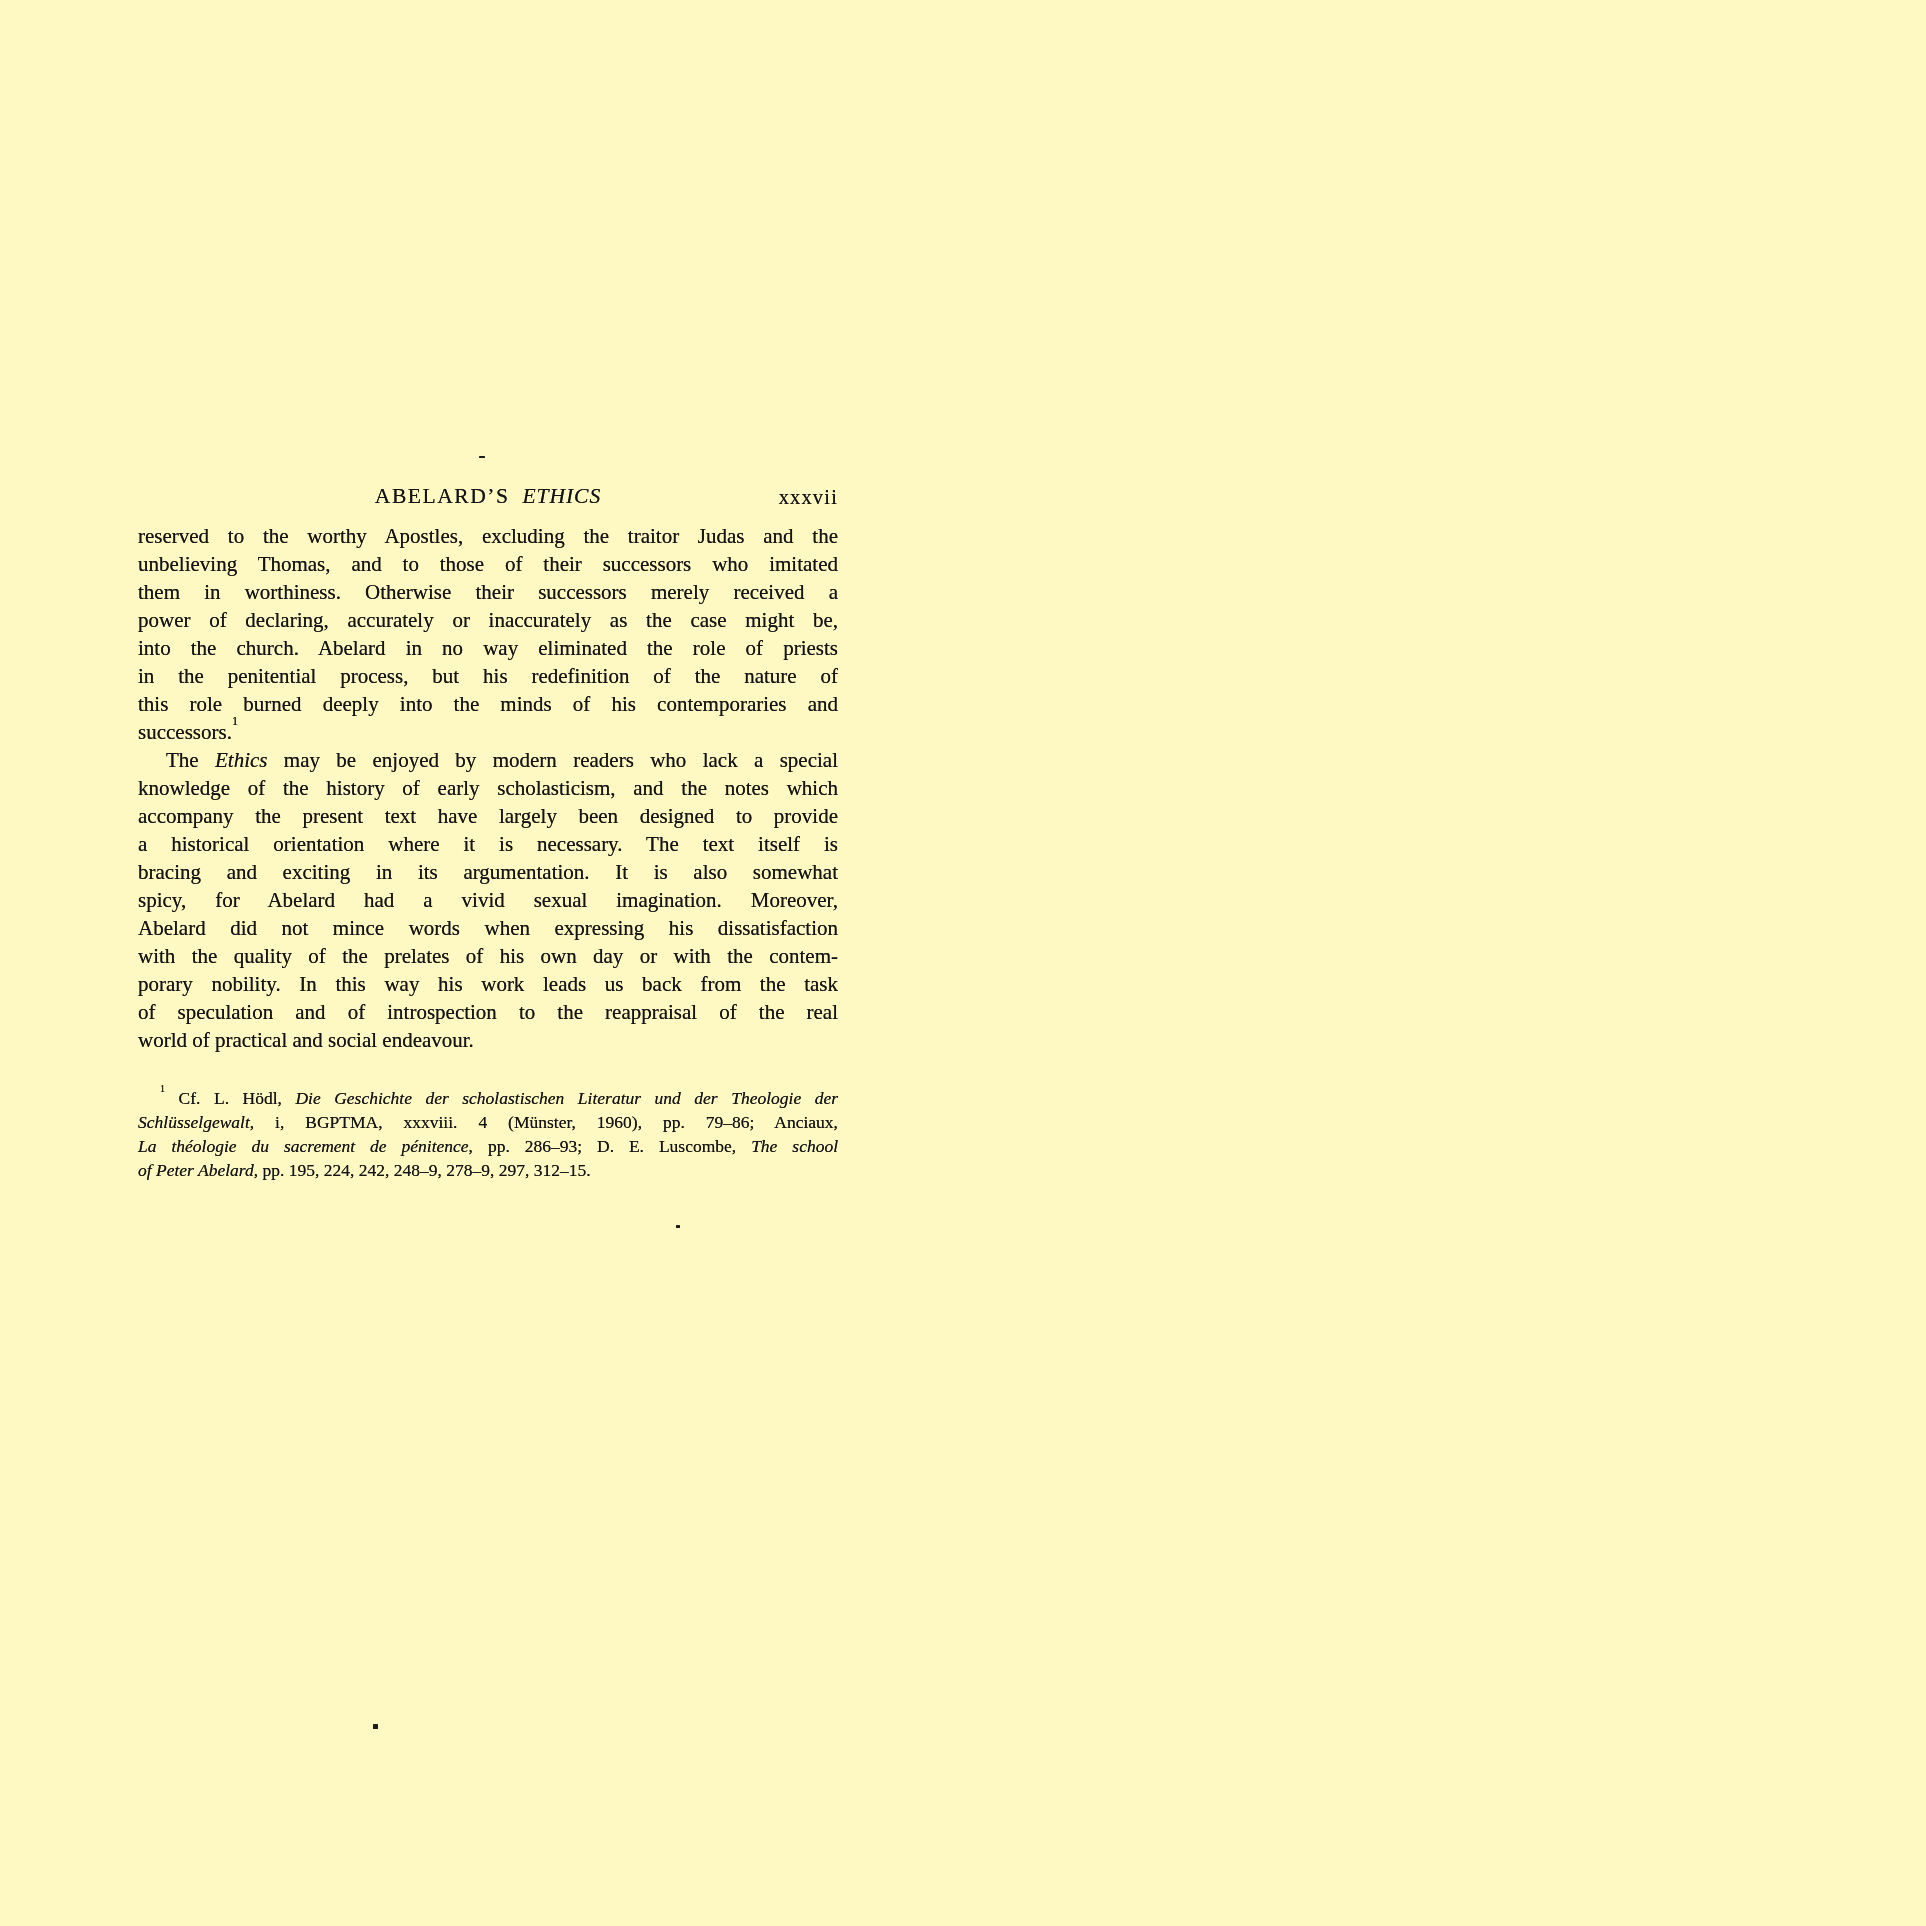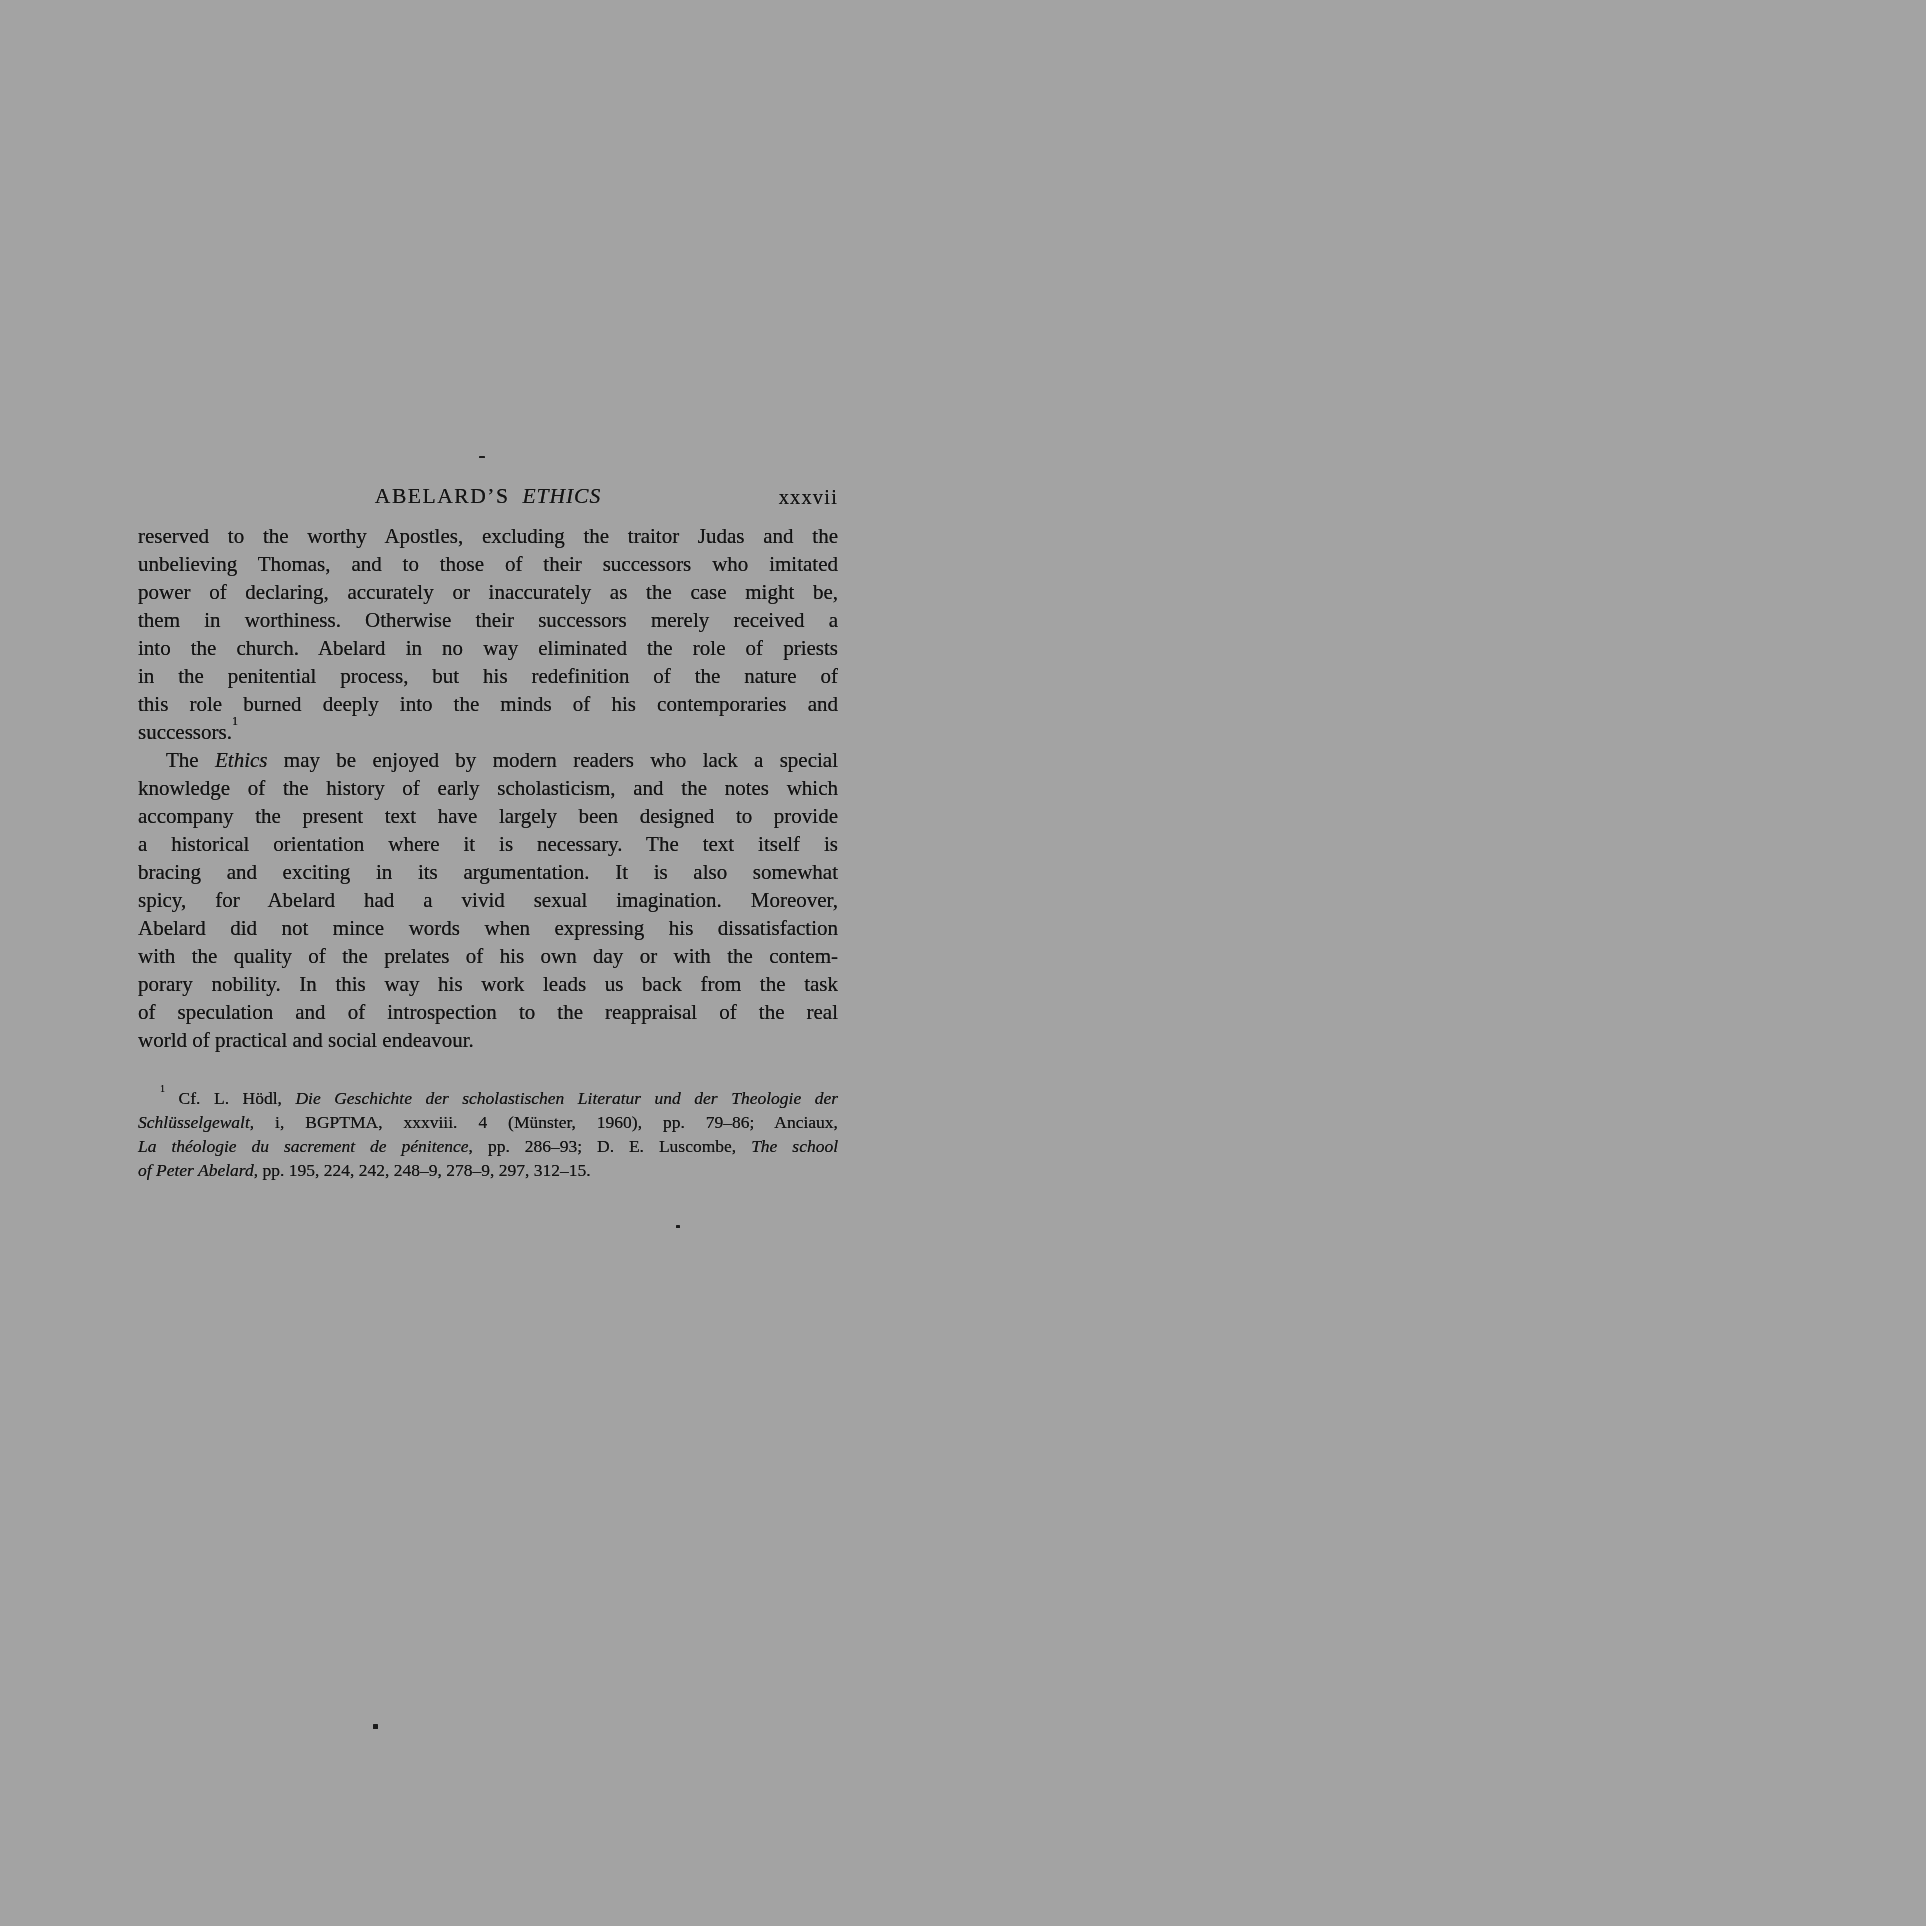--- a/index.html
+++ b/index.html
@@ -8,21 +8,21 @@
     width: 1926px;
     height: 1926px;
     background: #ffffff;
     overflow: hidden;
     font-family: "Liberation Serif", "DejaVu Serif", serif;
   }
   .canvas {
     position: relative;
     width: 1926px;
     height: 1926px;
-    background: #a3a3a3;
+    background: #fef9c3;
     color: #141414;
   }
   .column {
     position: absolute;
     left: 138px;
     top: 482px;
     width: 700px;
     text-shadow: 0 0 0.4px rgba(10,10,10,0.75);
   }
   .running-head {
@@ -95,22 +95,22 @@
 
     <div class="running-head">
       <span><span class="author">ABELARD’S</span><span class="work">ETHICS</span></span>
       <span class="folio">xxxvii</span>
     </div>
 
     <div class="body-block">
       <div class="para">
           <div class="line"><span>reserved to the worthy Apostles, excluding the traitor Judas and the</span></div>
           <div class="line"><span>unbelieving Thomas, and to those of their successors who imitated</span></div>
+          <div class="line"><span>them in worthiness. Otherwise their successors merely received a</span></div>
           <div class="line"><span>power of declaring, accurately or inaccurately as the case might be,</span></div>
-          <div class="line"><span>them in worthiness. Otherwise their successors merely received a</span></div>
           <div class="line"><span>into the church. Abelard in no way eliminated the role of priests</span></div>
           <div class="line"><span>in the penitential process, but his redefinition of the nature of</span></div>
           <div class="line"><span>this role burned deeply into the minds of his contemporaries and</span></div>
           <div class="line last"><span>successors.</span><sup>1</sup></div>
         </div>
       <div class="para">
           <div class="line indent"><span>The </span><span class="it">Ethics</span><span> may be enjoyed by modern readers who lack a special</span></div>
           <div class="line"><span>knowledge of the history of early scholasticism, and the notes which</span></div>
           <div class="line"><span>accompany the present text have largely been designed to provide</span></div>
           <div class="line"><span>a historical orientation where it is necessary. The text itself is</span></div>

